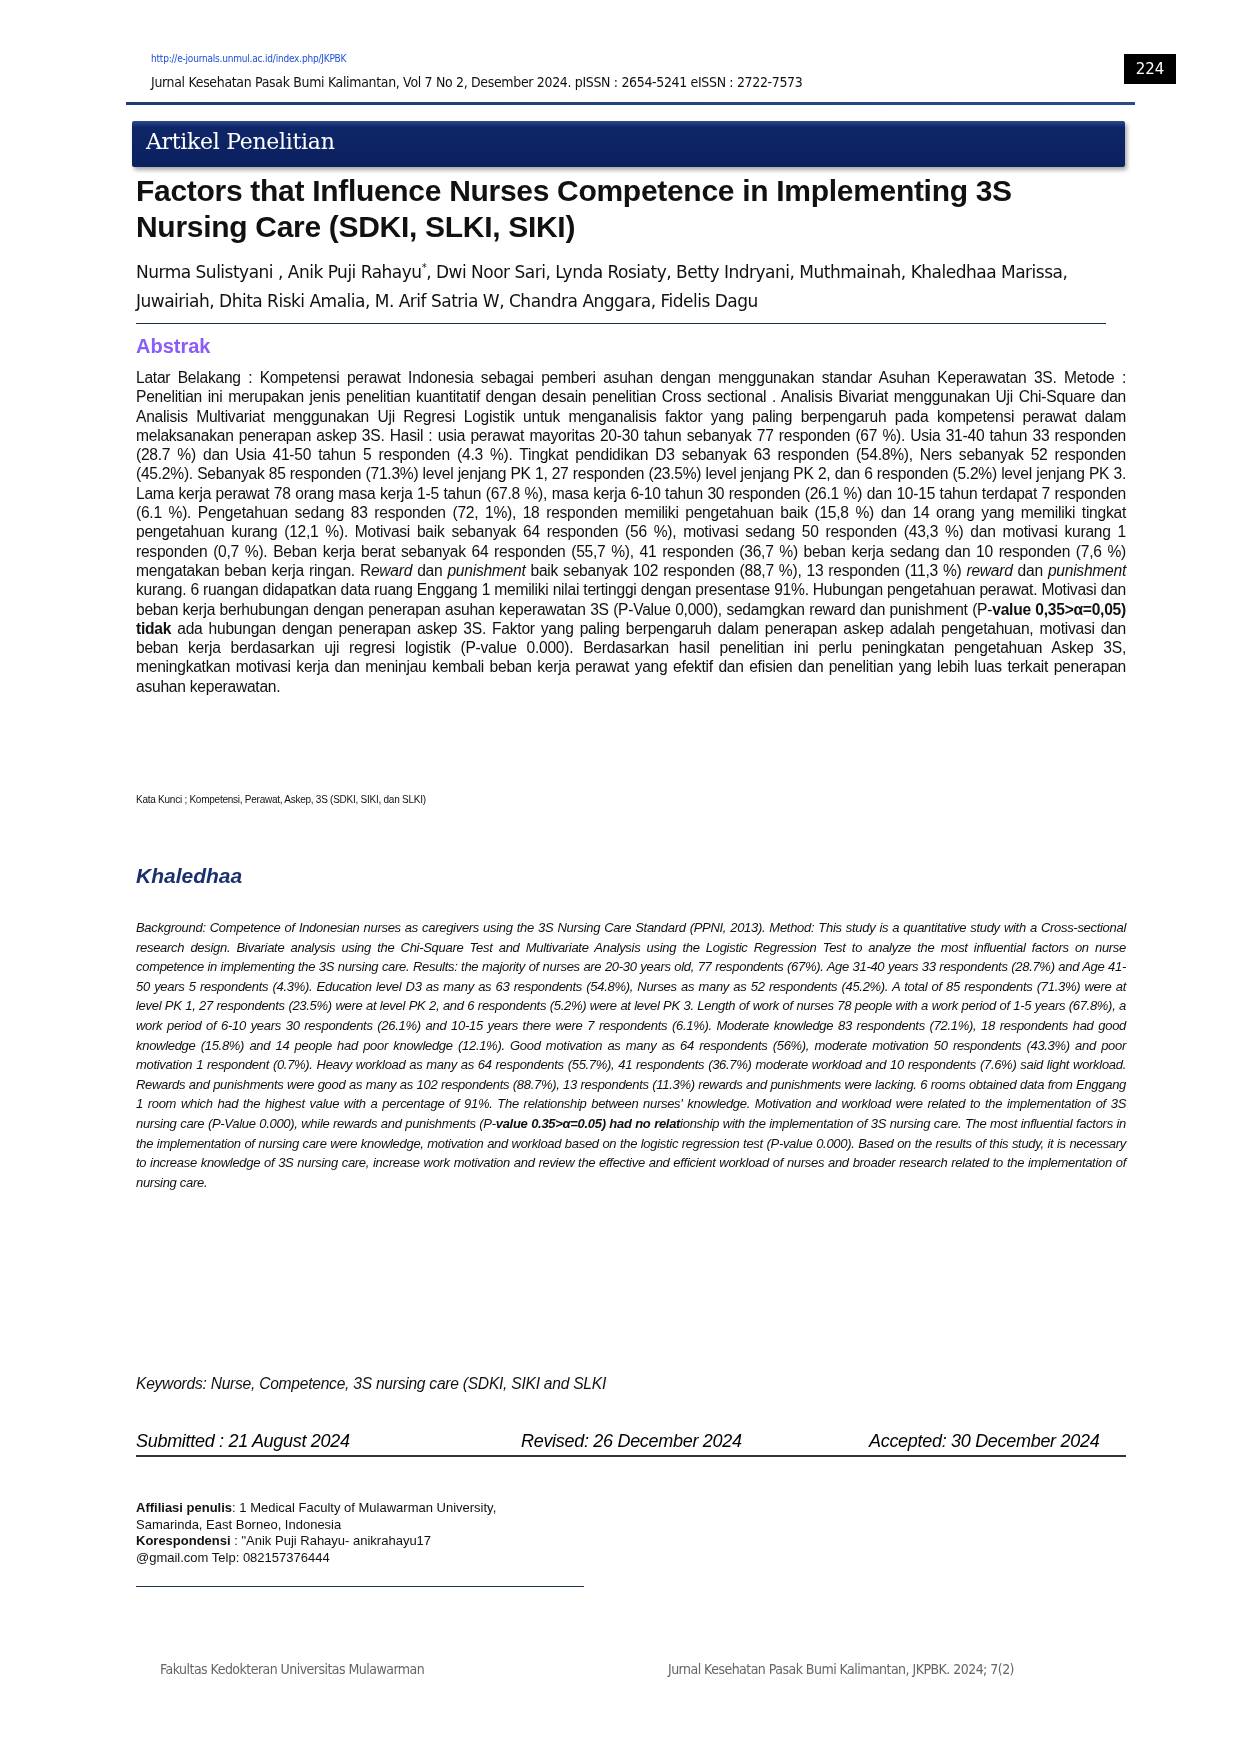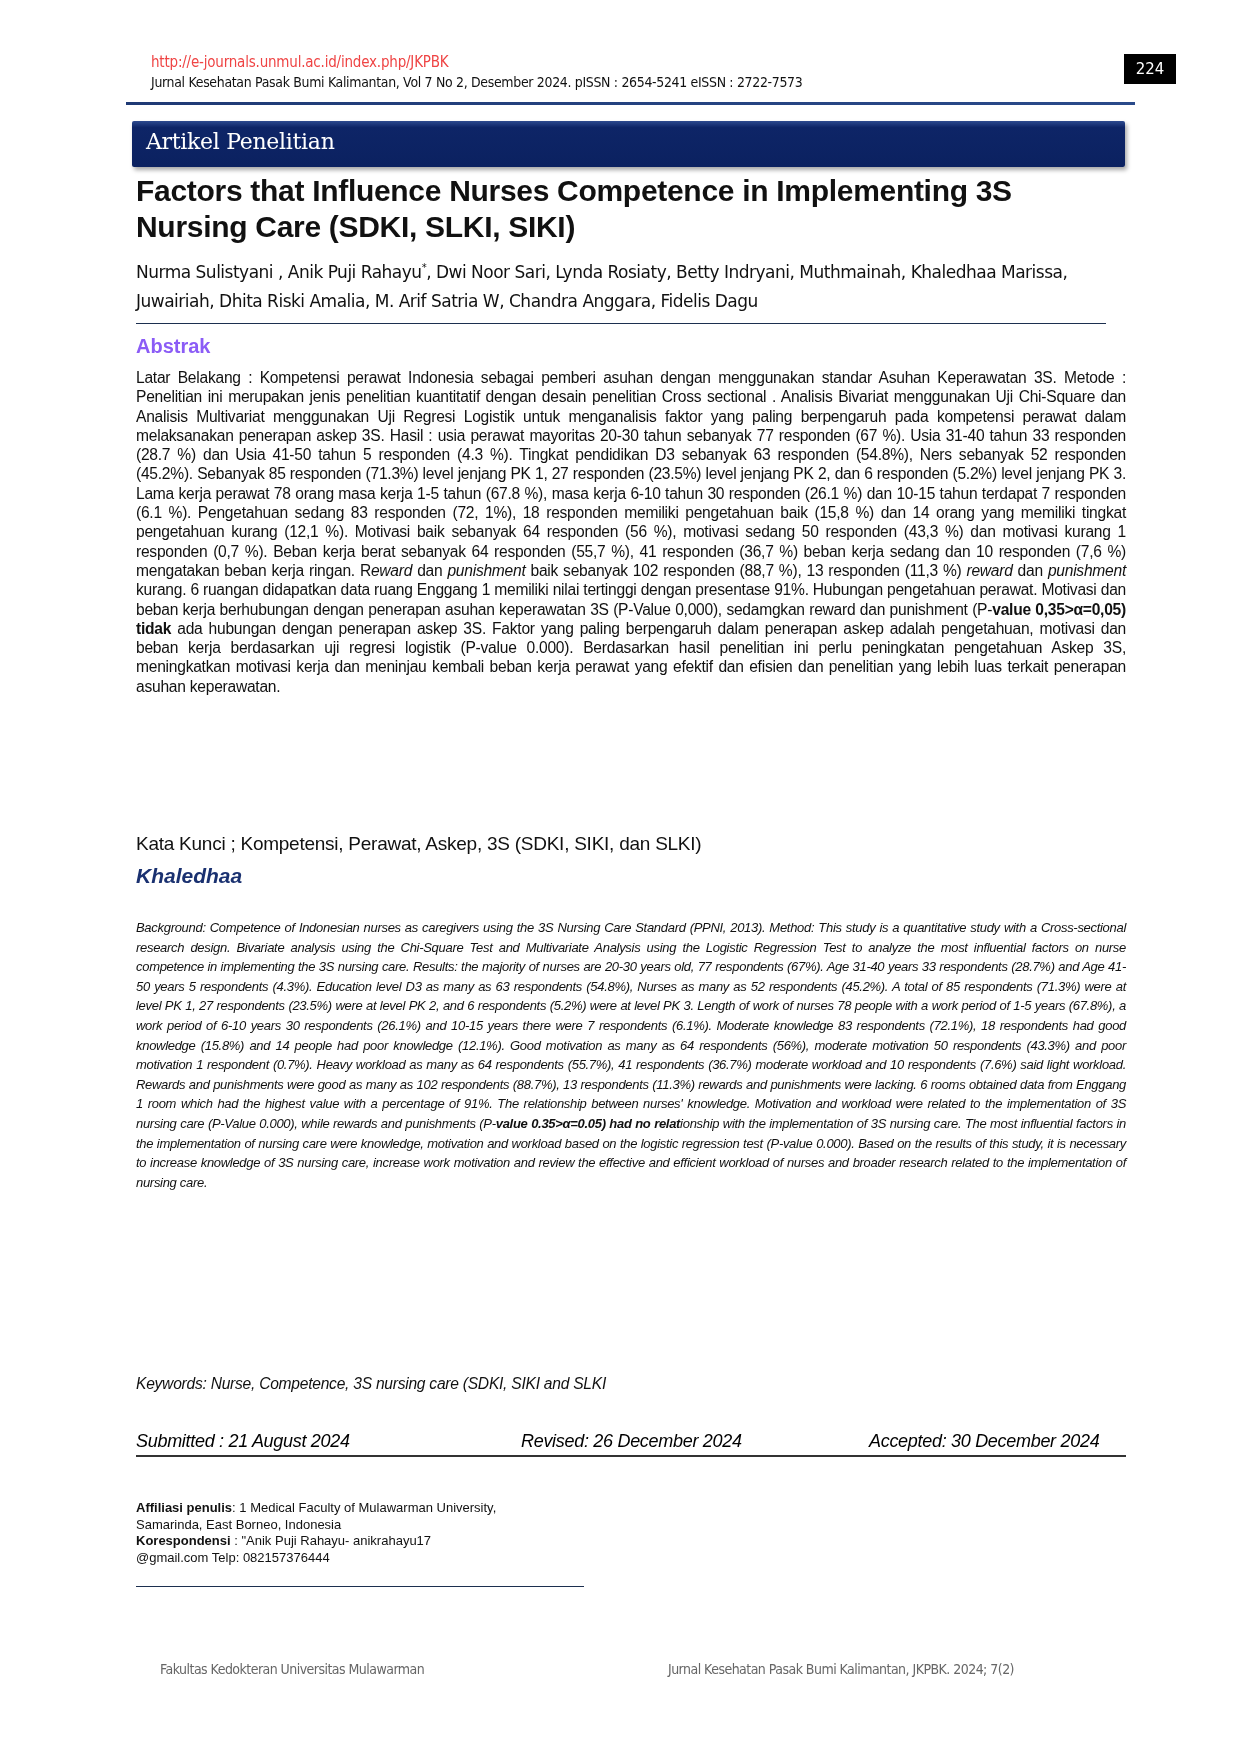--- a/index.html
+++ b/index.html
@@ -1,29 +1,29 @@
 <!DOCTYPE html>
 <html><head>
 <meta charset="utf-8">
 <style>
   html, body { margin: 0; padding: 0; background: #ffffff; }
   body { width: 1240px; height: 1754px; position: relative; overflow: hidden; font-family: "Liberation Sans", sans-serif; color: #111; }
-  .hdr-url { position: absolute; left: 151px; top: 53px; font-family: "DejaVu Sans Condensed", "DejaVu Sans", sans-serif; font-size: 15px; color: #ef4444; letter-spacing: -0.2px; }
+  .hdr-url { position: absolute; left: 151px; top: 53px; font-family: "DejaVu Sans Condensed", "DejaVu Sans", sans-serif; font-size: 10px; color: #1d4ed8; letter-spacing: -0.2px; }
   .hdr-journal { position: absolute; left: 151px; top: 74px; font-family: "DejaVu Sans", sans-serif; font-size: 13.5px; color: #111; letter-spacing: -0.35px; transform: scaleX(0.93); transform-origin: left; white-space: nowrap; }
   .page-badge { position: absolute; left: 1124px; top: 54px; width: 52px; height: 30px; background: #000000; color: #fff; font-family: "DejaVu Sans", sans-serif; font-size: 15px; display: flex; align-items: center; justify-content: center; }
   .hdr-rule { position: absolute; left: 126px; top: 102px; width: 1009px; height: 3px; background: linear-gradient(to right, #1f3a75, #2a4a8a); }
   .banner { position: absolute; left: 132px; top: 121px; width: 993px; height: 46px; background: linear-gradient(to bottom, #2d4a8f 0%, #0e2567 14%, #0b2160 100%); border-radius: 2px; box-shadow: 2px 3px 4px rgba(0,0,0,0.35); }
   .banner-text { position: absolute; left: 14px; top: 8px; color: #fff; font-family: "DejaVu Serif", serif; font-size: 22px; letter-spacing: -0.3px; text-align: center; }
   .title { position: absolute; left: 136px; top: 173px; width: 990px; font-family: "Liberation Sans", sans-serif; font-weight: bold; font-size: 30px; line-height: 36px; color: #111; letter-spacing: -0.3px; }
   .authors { position: absolute; left: 136px; top: 253px; width: 1000px; font-family: "DejaVu Sans", sans-serif; font-size: 17px; line-height: 29px; letter-spacing: -0.5px; color: #111; }
   .authors sup { font-size: 10px; }
   .author-rule { position: absolute; left: 136px; top: 323px; width: 970px; height: 1px; background: #1c2f4f; }
   .abstrak-h { position: absolute; left: 136px; top: 335px; font-family: "Liberation Sans", sans-serif; font-weight: bold; font-size: 20px; color: #8b5cf6; }
   .abstrak-body { position: absolute; left: 136px; top: 368px; width: 990px; font-family: "Liberation Sans", sans-serif; font-size: 15.6px; line-height: 19.3px; text-align: justify; color: #111; letter-spacing: -0.25px; }
-  .kata-kunci { position: absolute; left: 136px; top: 833px; font-family: "Liberation Sans", sans-serif; font-size: 19px; color: #111; letter-spacing: -0.25px; }
+  .kata-kunci { position: absolute; left: 136px; top: 794px; font-family: "Liberation Sans", sans-serif; font-size: 10px; color: #111; letter-spacing: -0.25px; }
   .abstract-h { position: absolute; left: 136px; top: 864px; font-family: "Liberation Sans", sans-serif; font-weight: bold; font-style: italic; font-size: 21px; color: #1a3170; }
   .abstract-body { position: absolute; left: 136px; top: 918px; width: 990px; font-family: "Liberation Sans", sans-serif; font-style: italic; font-size: 13px; line-height: 19.6px; text-align: justify; color: #111; letter-spacing: -0.3px; }
   .keywords { position: absolute; left: 136px; top: 1375px; font-family: "Liberation Sans", sans-serif; font-style: italic; font-size: 15.6px; color: #111; letter-spacing: -0.25px; }
   .dates { position: absolute; left: 136px; top: 1431px; width: 990px; height: 22px; font-family: "Liberation Sans", sans-serif; font-style: italic; font-size: 18px; color: #000000; letter-spacing: -0.3px; }
   .dates span { position: absolute; top: 0; white-space: nowrap; }
   .date-submitted { left: 0; }
   .date-revised { left: 385px; }
   .date-accepted { left: 733px; }
   .dates-rule { position: absolute; left: 136px; top: 1455px; width: 990px; height: 2px; background: #333; }
   .affil { position: absolute; left: 136px; top: 1500px; font-family: "Liberation Sans", sans-serif; font-size: 13px; line-height: 16.5px; color: #111; }

